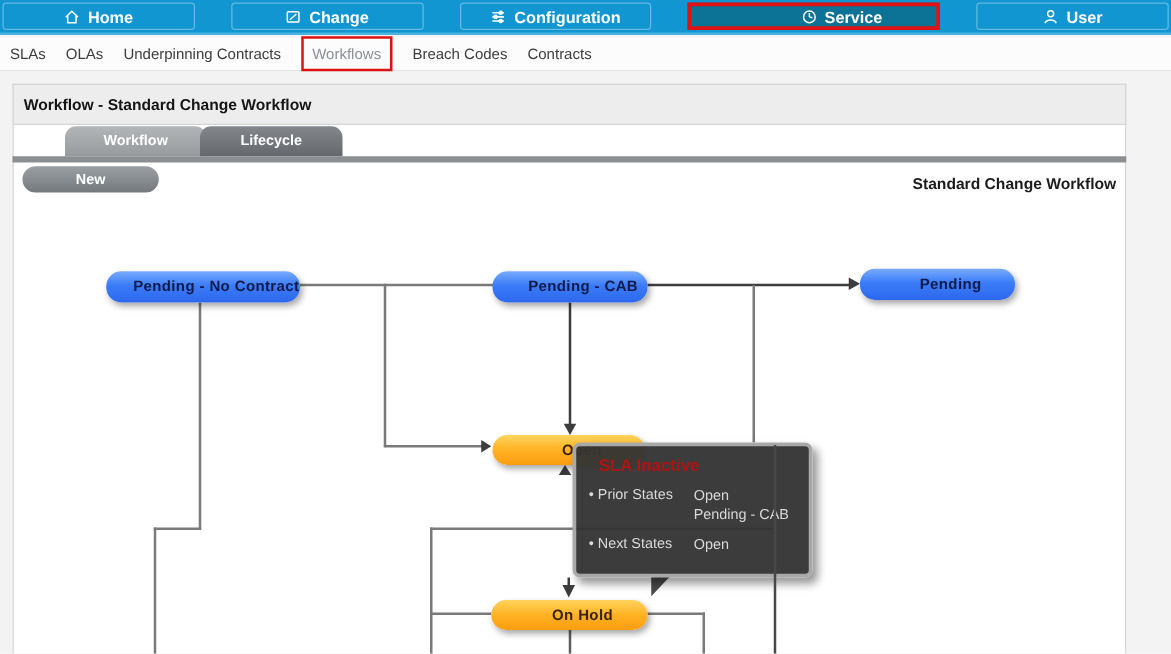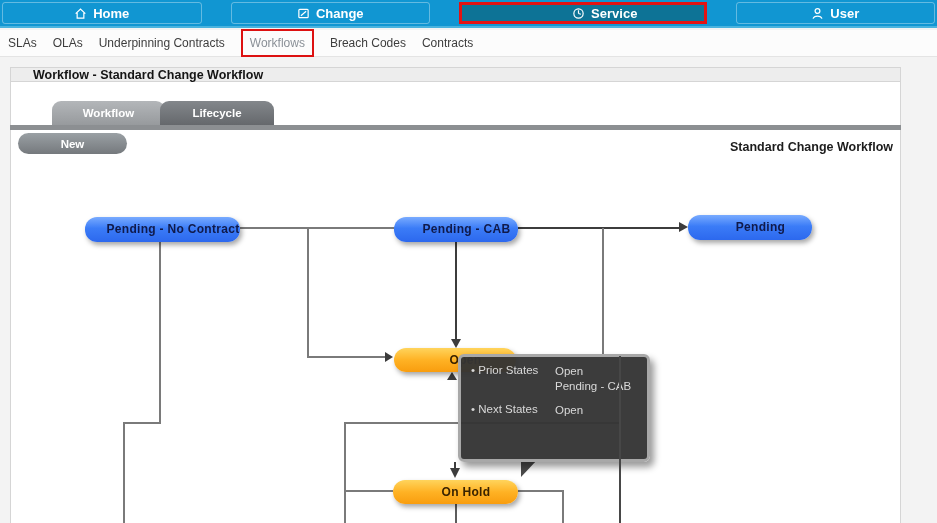--- a/index.html
+++ b/index.html
@@ -22,23 +22,23 @@
   .subnav { position:absolute; left:0; top:30px; width:937px; height:27px;
             background:#fcfcfc; border-bottom:1px solid #e4e4e4;
             display:flex; align-items:center; gap:16px; padding-left:8px;
             font-size:12px; color:#3d3d3d; }
   .subnav-item { cursor:pointer; }
   .subnav-item.selected { color:#8a9097; border:2px solid #dd1111; padding:5px 7px; }
 
   
   .panel { position:absolute; left:10px; top:67px; width:891px; height:456px;
            background:#fff; border:1px solid #d5d5d5; border-bottom:none; }
-  .panel-title { position:absolute; left:10px; top:67px; width:891px; height:15px;
+  .panel-title { position:absolute; left:10px; top:67px; width:891px; height:33px;
                  background:#ededed; border:1px solid #d5d5d5;
-                 display:flex; align-items:center; padding-left:22px;
+                 display:flex; align-items:center; padding-left:8px;
                  font-size:12.5px; font-weight:bold; color:#151515; }
   .tab { position:absolute; height:24px; border-radius:9px 9px 0 0; color:#fff;
          font-size:11.5px; font-weight:bold; display:flex; align-items:center;
          justify-content:center; cursor:pointer; }
   .tab.active   { left:52px;  top:101px; width:113px;
                   background:linear-gradient(180deg,#b3b6b9,#979a9d); }
   .tab.inactive { left:160px; top:101px; width:114px;
                   background:linear-gradient(180deg,#83878b,#65686c); }
   .tabbar { position:absolute; left:10px; top:125px; width:891px; height:5px; background:#8c8f92; }
   .new-btn { position:absolute; left:18px; top:133px; width:109px; height:21px;
@@ -92,20 +92,31 @@
     </div>
     <div class="nav-tab">
       <span class="nicon">
         <svg viewBox="0 0 14 14">
             <rect x="2" y="2.5" width="10" height="9" rx="1"></rect>
             <path d="M4.2 9.5 L9.8 4.5"></path>
           </svg>
       </span>
       <span>Change</span>
     </div>
+    <div class="nav-tab">
+      <span class="nicon">
+        <svg viewBox="0 0 14 14">
+            <path d="M2 3.5 L12 3.5 M2 7 L12 7 M2 10.5 L12 10.5"></path>
+        <circle cx="9.2" cy="3.5" r="1.3" fill="#fff"></circle>
+            <circle cx="4.8" cy="7" r="1.3" fill="#fff"></circle>
+            <circle cx="9.2" cy="10.5" r="1.3" fill="#fff"></circle>
+          </svg>
+      </span>
+      <span>Configuration</span>
+    </div>
     <div class="nav-tab selected">
       <span class="nicon">
         <svg viewBox="0 0 14 14">
             <circle cx="7" cy="7" r="5"></circle>
             <path d="M7 7 L7 3.6 M7 7 L9.6 7.8"></path>
           </svg>
       </span>
       <span>Service</span>
     </div>
     <div class="nav-tab">
@@ -169,20 +180,21 @@
   <div class="vl lmid" style="left:455px;top:503px;height:20px;"></div>
 
   <div class="node blue" style="left:85px;top:217px;width:155px;height:25px;line-height:25px;">Pending - No Contract</div>
   <div class="node blue" style="left:394px;top:217px;width:124px;height:25px;line-height:25px;">Pending - CAB</div>
   <div class="node blue" style="left:688px;top:215px;width:124px;height:25px;line-height:25px;">Pending</div>
   <div class="node orange" style="left:394px;top:348px;width:122px;height:24px;line-height:24px;">Open</div>
   <div class="node orange" style="left:393px;top:480px;width:125px;height:24px;line-height:24px;">On Hold</div>
 
   <div class="tooltip-tail"></div>
   <div class="tooltip">
+    <div class="tooltip-title">SLA Inactive</div>
     <div class="tip-row">
       <div class="tip-label">Prior States</div>
       <div class="tip-values">
         <div>Open</div>
         <div>Pending - CAB</div>
       </div>
     </div>
     <div class="tip-row">
       <div class="tip-label">Next States</div>
       <div class="tip-values">

